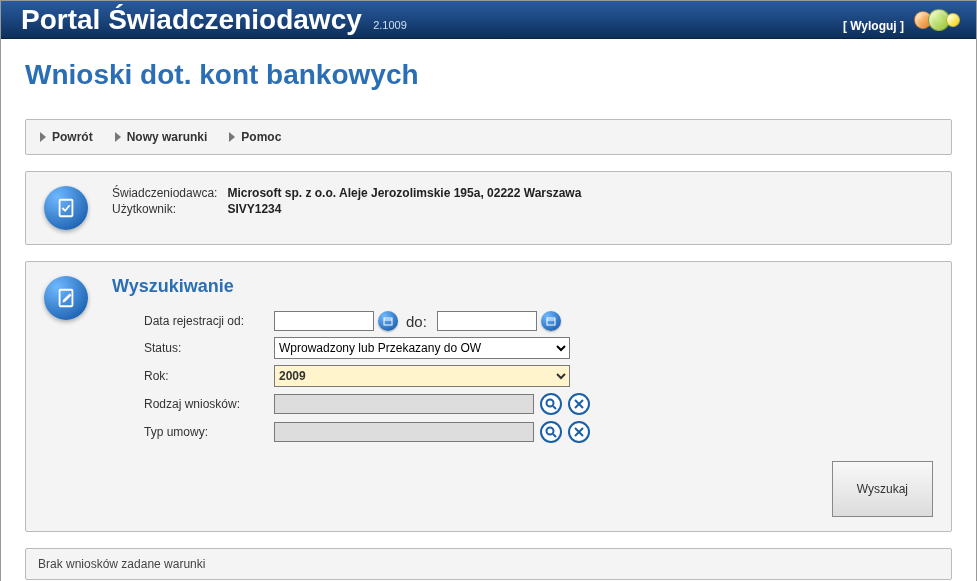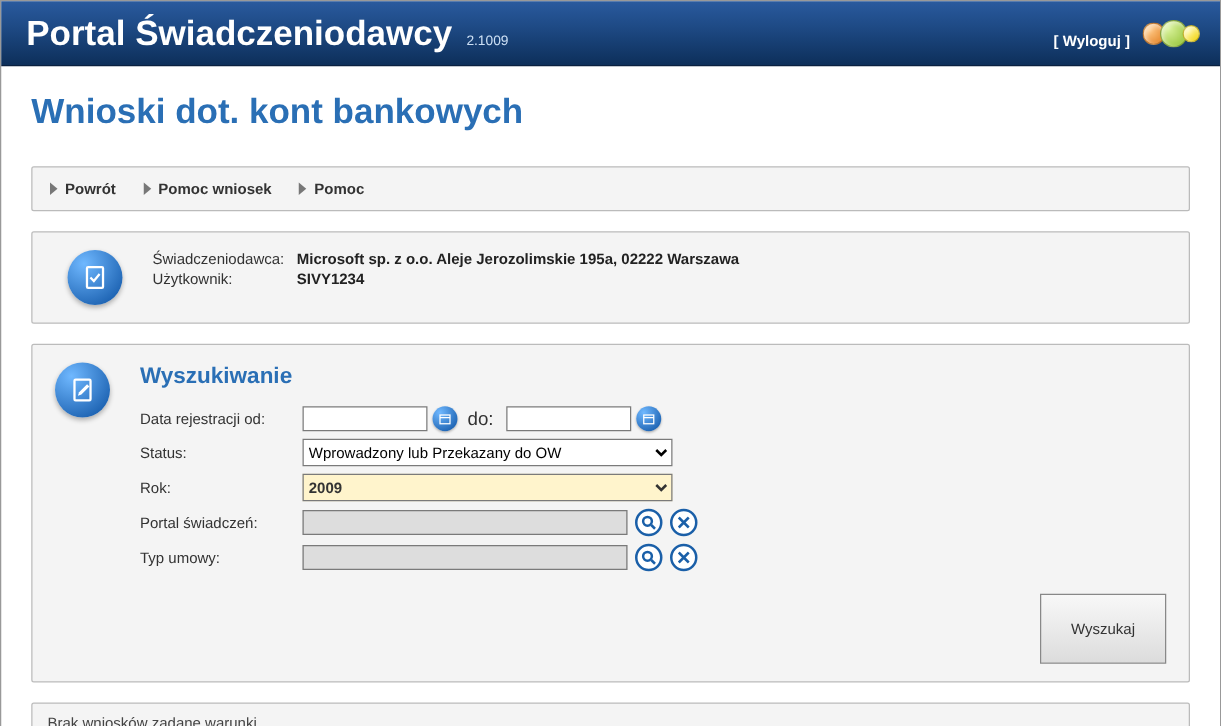--- a/index.html
+++ b/index.html
@@ -9,21 +9,21 @@
     background: #fff;
     color: #333;
   }
   .page {
     width: 977px;
     border: 1px solid #999;
     background: #fff;
   }
   .header-bar {
     background: linear-gradient(to bottom, #2a5a9e 0%, #1e4a85 40%, #0d2f5a 100%);
-    height: 52px;
+    height: 38px;
     display: flex;
     align-items: center;
     justify-content: space-between;
     padding: 0 16px 0 20px;
     border-bottom: 1px solid #0a2040;
     position: relative;
   }
   .header-title {
     color: #fff;
     font-size: 28px;
@@ -94,21 +94,21 @@
     font-size: 12px;
     cursor: pointer;
   }
   .nav-item .tri {
     width: 0; height: 0;
     border-top: 5px solid transparent;
     border-bottom: 5px solid transparent;
     border-left: 6px solid #777;
   }
   .info-panel {
-    padding: 14px 28px;
+    padding: 14px 18px;
     display: flex;
     gap: 24px;
     align-items: flex-start;
   }
   .big-icon {
     width: 44px; height: 44px;
     border-radius: 50%;
     background: radial-gradient(circle at 30% 25%, #6fb8ff, #0a4fa0);
     position: relative;
     flex-shrink: 0;
@@ -138,20 +138,21 @@
   .search-title {
     color: #2a6fb5;
     font-weight: bold;
     font-size: 18px;
     margin-bottom: 14px;
   }
   .form-row {
     display: flex;
     align-items: center;
     margin-bottom: 6px;
+    margin-left: 32px;
   }
   .form-label {
     width: 130px;
     font-size: 12px;
     color: #333;
   }
   .txt-input {
     border: 1px solid #7a7a7a;
     background: #fff;
     height: 20px;
@@ -234,21 +235,21 @@
 
     <h1 class="page-heading">Wnioski dot. kont bankowych</h1>
 
     <div class="panel nav-panel">
       <span class="nav-item">
         <span class="tri"></span>
         <span>Powrót</span>
       </span>
       <span class="nav-item">
         <span class="tri"></span>
-        <span>Pomoc wniosek</span>
+        <span>Nowy warunki</span>
       </span>
       <span class="nav-item">
         <span class="tri"></span>
         <span>Pomoc</span>
       </span>
     </div>
 
     <div class="panel info-panel">
       <div class="big-icon">
         <svg width="22" height="22" viewBox="0 0 24 24">
@@ -302,21 +303,21 @@
           </div>
 
           <div class="form-row">
             <span class="form-label">Rok:</span>
             <select class="sel sel-year">
               <option>2009</option>
             </select>
           </div>
 
           <div class="form-row">
-            <span class="form-label">Portal świadczeń:</span>
+            <span class="form-label">Rodzaj wniosków:</span>
             <input type="text" readonly="" class="txt-input txt-ro" value="" style="">
             <button class="icon-btn">
               <svg width="12" height="12" viewBox="0 0 12 12">
                   <circle cx="5" cy="5" r="3.5" fill="none" stroke="currentColor" stroke-width="2"></circle>
                   <line x1="8" y1="8" x2="11" y2="11" stroke="currentColor" stroke-width="2"></line>
                 </svg>
             </button>
             <button class="icon-btn">
               <svg width="10" height="10" viewBox="0 0 10 10">
                   <line x1="1" y1="1" x2="9" y2="9" stroke="currentColor" stroke-width="2"></line>

